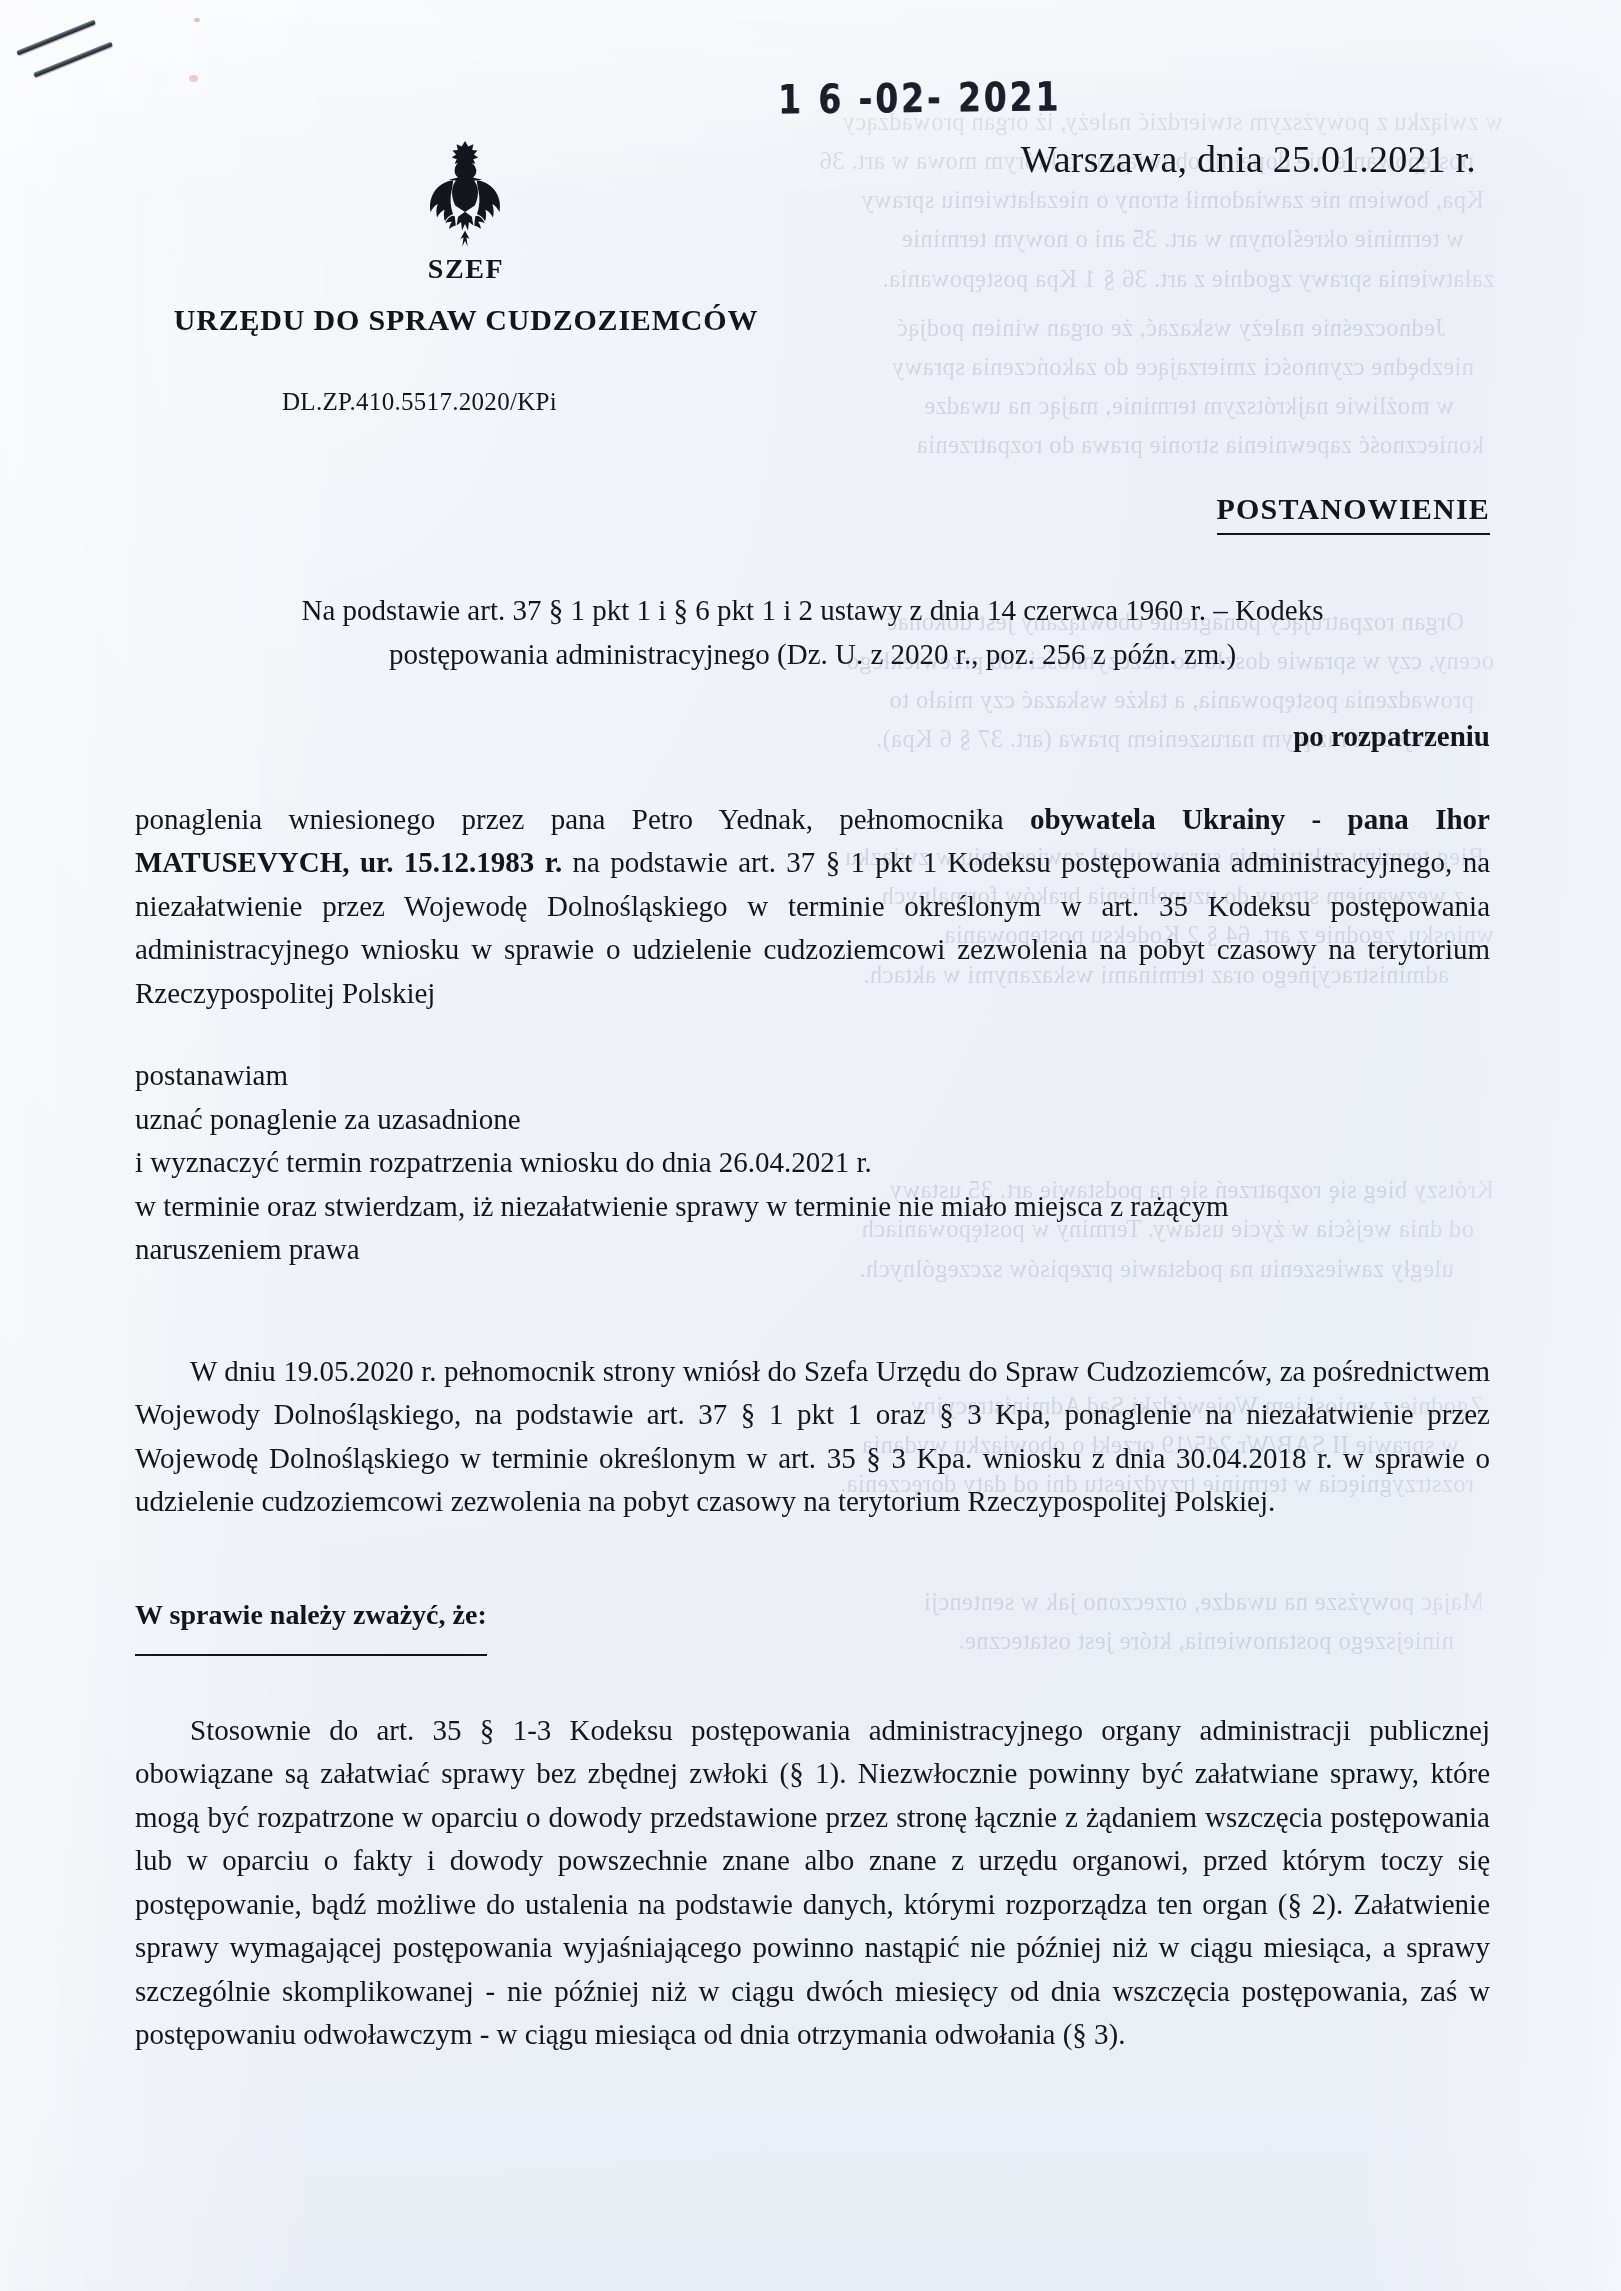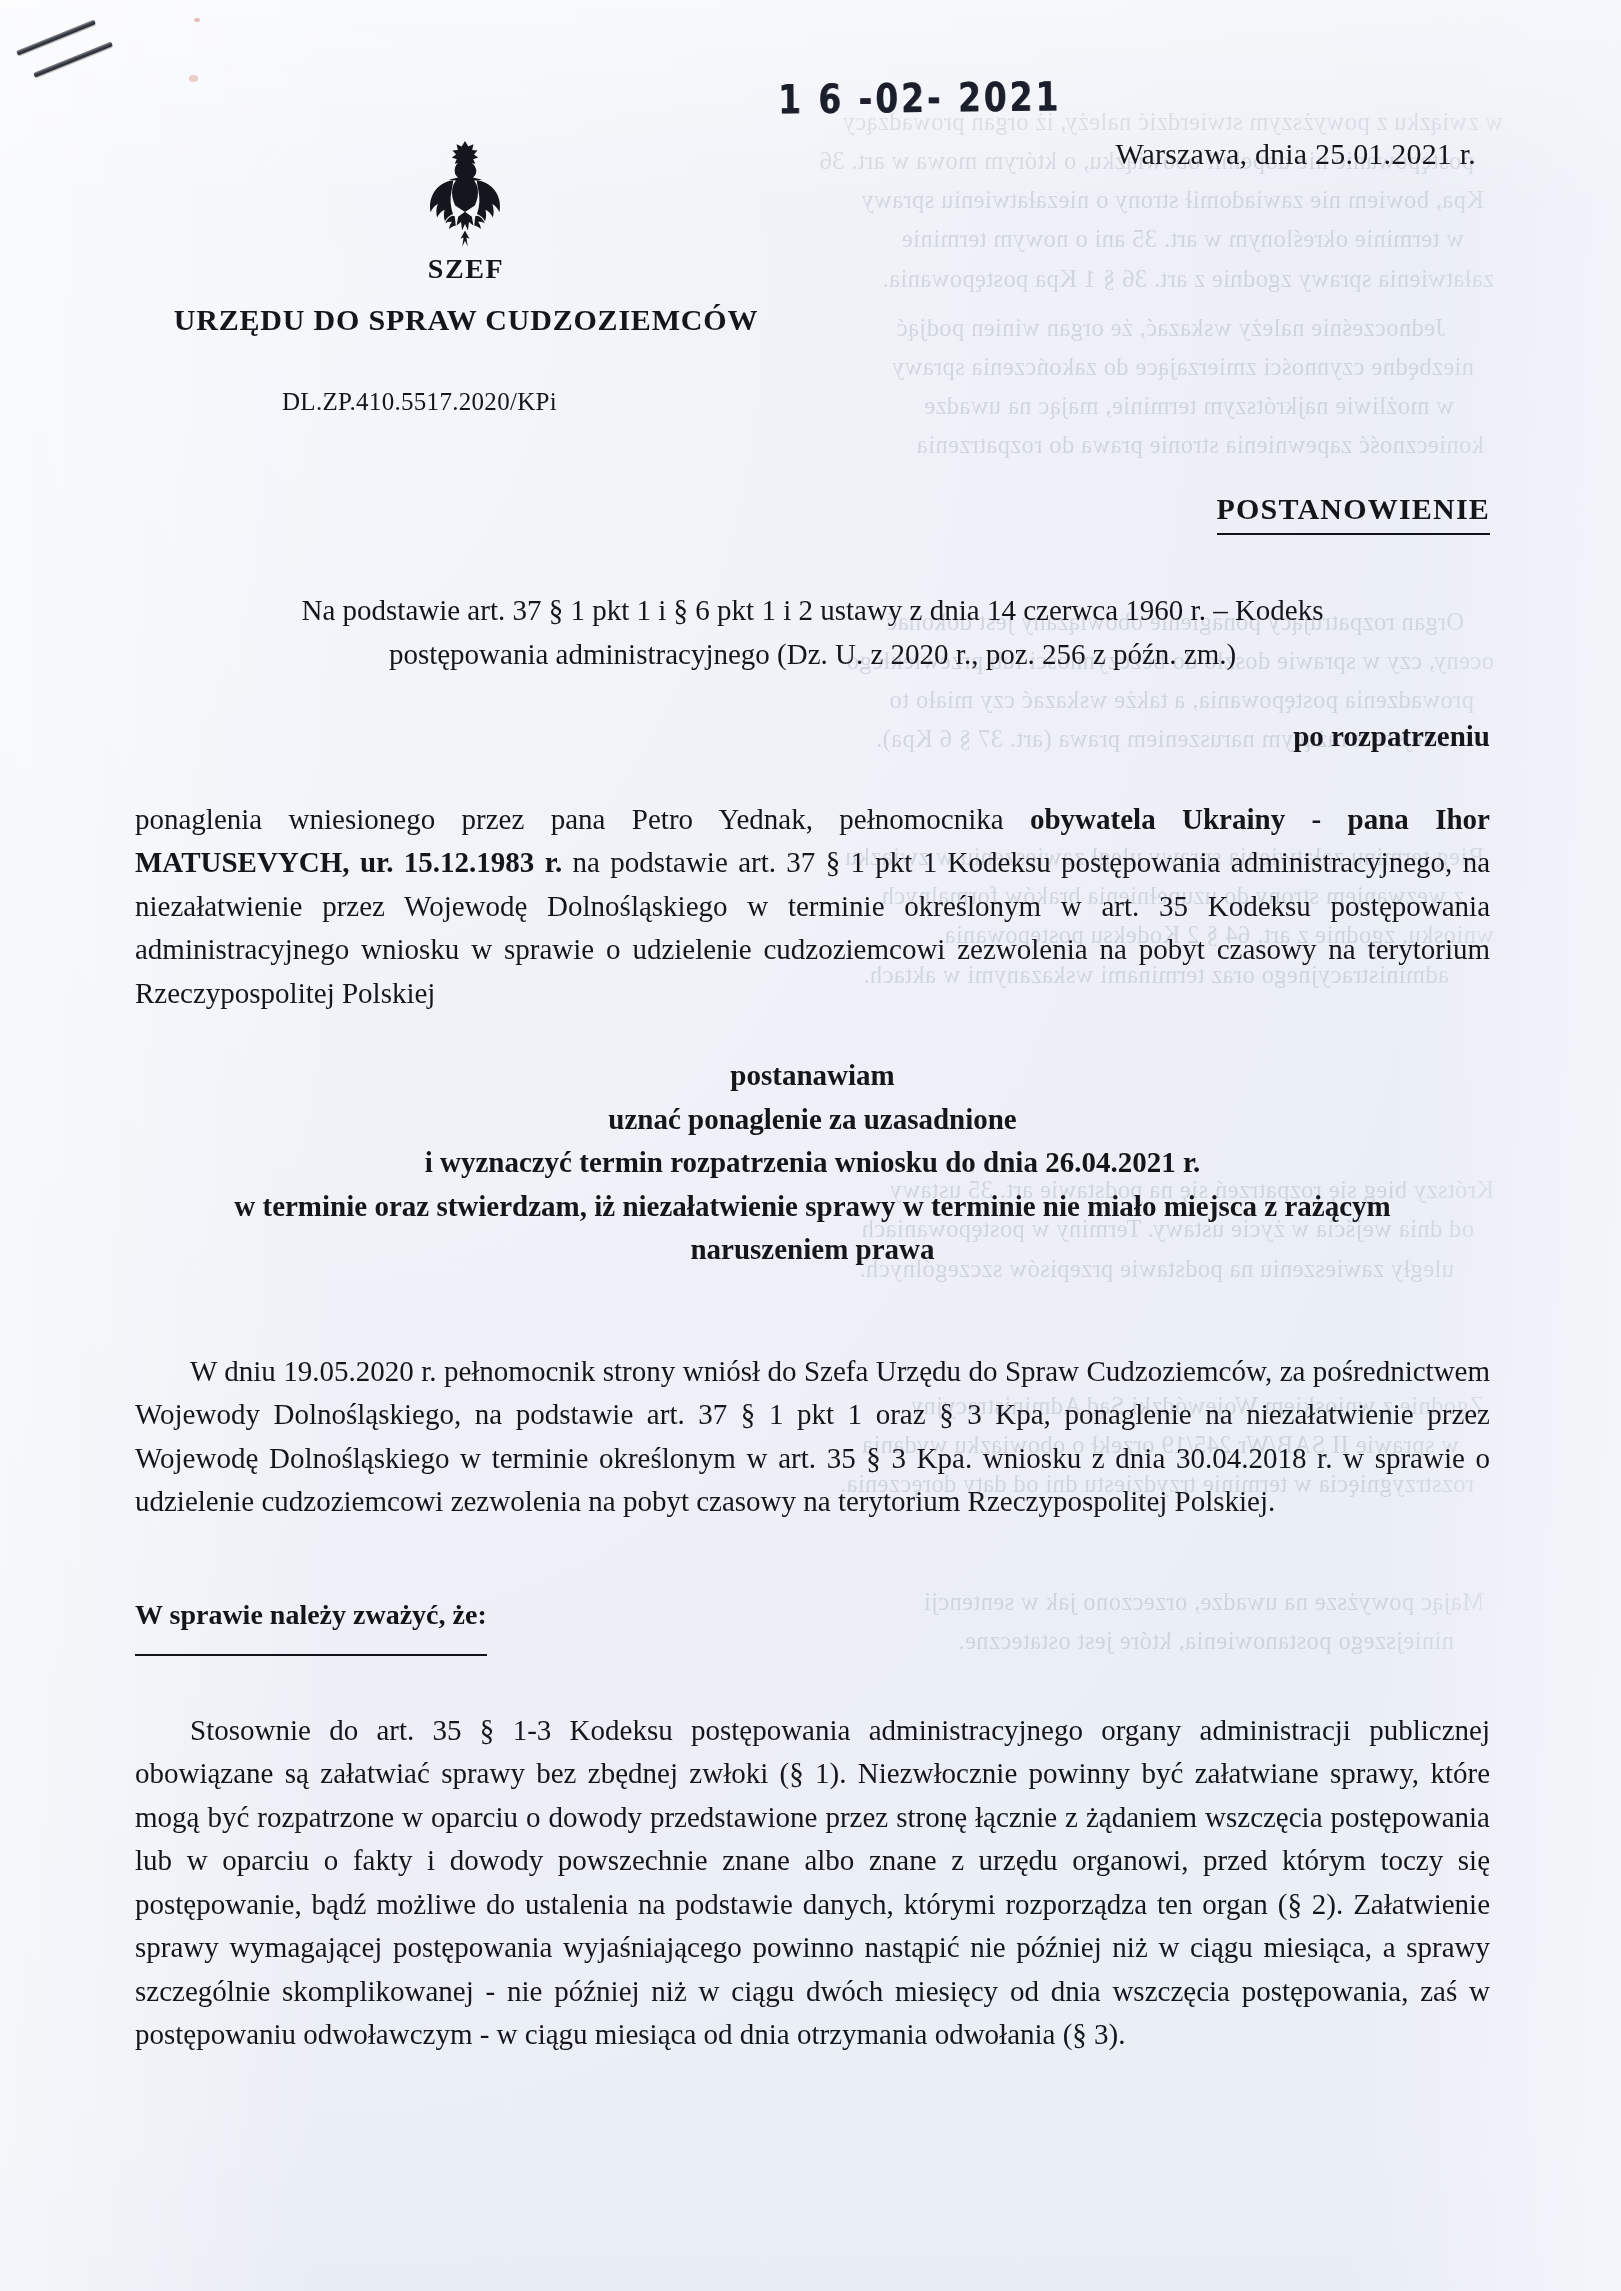--- a/index.html
+++ b/index.html
@@ -88,21 +88,21 @@
     transform-origin: left center;
     text-shadow: 0.6px 0 0 rgba(27,31,43,0.6);
   }
 
   
   .city-date {
     position: absolute;
     right: 145px;
     top: 137px;
     z-index: 7;
-    font-size: 30px;
+    font-size: 38px;
     letter-spacing: 0.2px;
   }
 
   
   .emblem {
     position: absolute;
     left: 410px;
     top: 137px;
     width: 110px;
     height: 116px;
@@ -164,22 +164,21 @@
   .block { margin: 0; }
   .gap-m  { height: 39px; }
   .gap-l  { height: 53px; }
   .gap-xl { height: 69px; }
 
   .legal-basis {
     text-align: center;
     line-height: 1.52;
   }
   .decision-block {
-    text-align: center;
-    font-weight: 700;
+    font-weight: 400;
     line-height: 1.5;
   }
 
   .para { text-align: justify; text-justify: inter-word; }
   .para.indent { text-indent: 55px; }
 
   .subhead-ul {
     display: inline-block;
     font-weight: 700;
     font-size: 28px;

